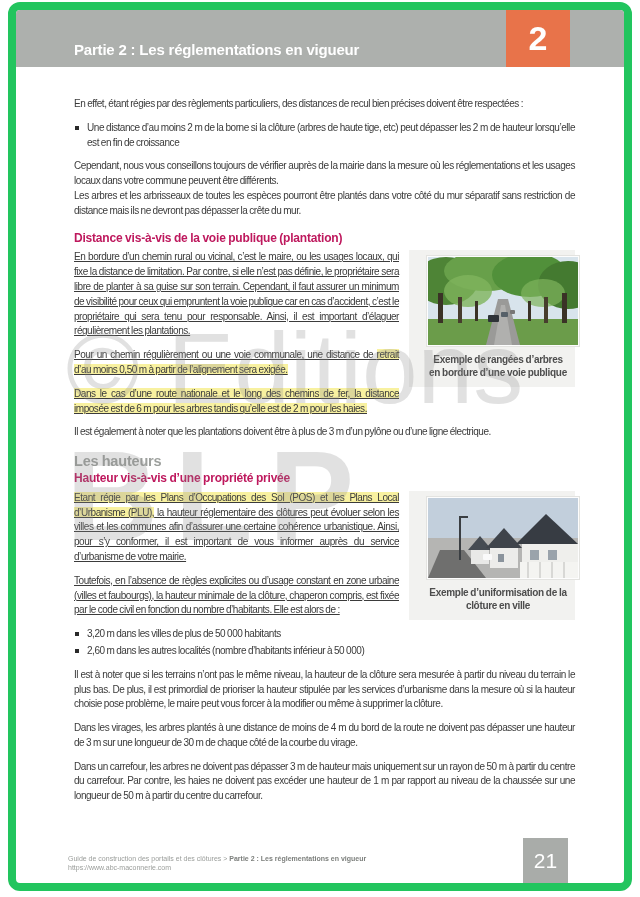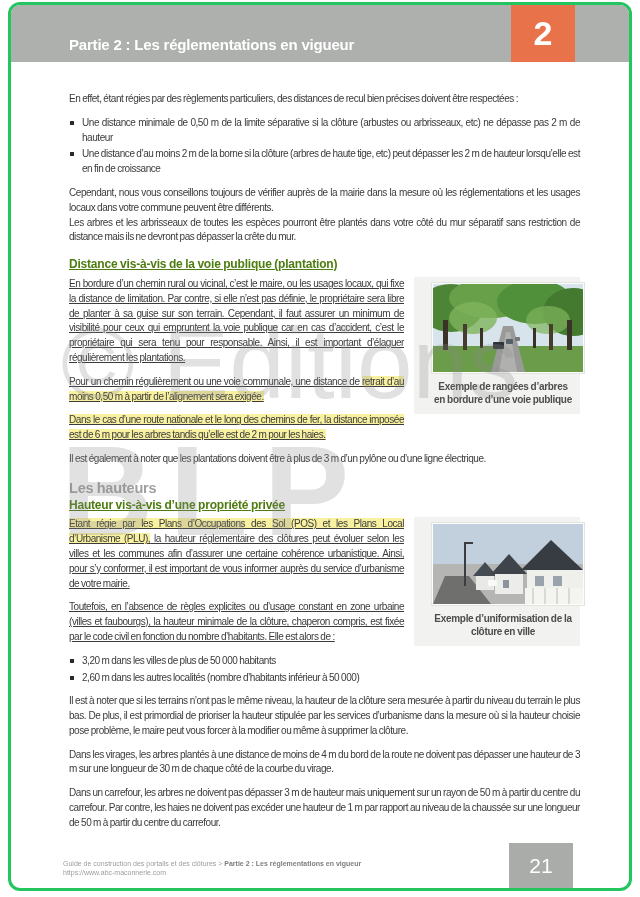--- a/index.html
+++ b/index.html
@@ -1,69 +1,68 @@
 <!DOCTYPE html>
 <html><head>
 <meta charset="utf-8">
 <style>
   html,body{margin:0;padding:0;width:640px;height:897px;overflow:hidden;background:#ffffff;
     font-family:"Liberation Sans","DejaVu Sans",sans-serif;}
   .page{position:absolute;top:2px;left:8px;right:8px;bottom:6px;background:#fff;
-    border:3px solid #22c55e;border-radius:12px;overflow:hidden;}
+    border:8px solid #22c55e;border-radius:12px;overflow:hidden;}
   
   .band{position:relative;height:57px;background:#adb0ad;}
   .band-title{position:absolute;left:58px;bottom:9px;color:#ffffff;font-weight:bold;
     font-size:15px;letter-spacing:-0.2px;}
   .chapter-box{position:absolute;right:54px;top:0;width:64px;height:57px;background:#e8734a;
     color:#fff;font-weight:bold;font-size:34px;display:flex;align-items:center;justify-content:center;}
   
   .content{position:relative;padding:30px 49px 0 58px;color:#3b3b3b;font-size:10px;
     letter-spacing:-0.45px;word-spacing:-0.5px;line-height:14.8px;text-align:justify;}
   p{margin:0 0 9px 0;}
   ul.sq{list-style:none;margin:0 0 9px 0;padding:0;}
   ul.sq li{position:relative;padding-left:13px;margin:0 0 2px 0;}
   ul.sq li .bullet-marker{position:absolute;left:1px;top:5px;width:4px;height:4px;background:#2a2a2a;}
-  h3{margin:12px 0 5px 0;font-size:12px;color:#4d7c0f;letter-spacing:-0.2px;text-decoration:underline;}
+  h3{margin:12px 0 5px 0;font-size:12px;color:#be185d;letter-spacing:-0.2px;}
   h2{margin:14px 0 2px 0;font-size:14.5px;color:#9da09d;letter-spacing:-0.2px;}
   .hl{background:#f8f1a0;box-decoration-break:clone;-webkit-box-decoration-break:clone;}
   .cols{display:flex;align-items:flex-start;gap:10px;}
   .cols .txt{flex:1;min-width:0;text-decoration:underline;}
   .panel{width:166px;flex:0 0 166px;background:#f2f2f0;padding:6px 6px 8px 18px;box-sizing:border-box;}
   .photo{display:block;width:152px;border:1px solid #fdfdfd;outline:1px solid #e3e3e0;box-sizing:border-box;}
   .caption{margin:7px 2px 0 2px;text-align:center;font-weight:bold;color:#4d4d4d;
     font-size:10px;line-height:13px;letter-spacing:-0.3px;}
   
   .wm{position:absolute;left:0;top:0;width:100%;height:100%;pointer-events:none;z-index:4;}
   .wm-1{position:absolute;left:50px;top:301px;font-size:100px;font-weight:normal;
     color:rgba(140,140,140,0.26);white-space:nowrap;}
   .wm-2{position:absolute;left:50px;top:412px;font-size:128px;font-weight:bold;letter-spacing:16px;
     color:rgba(140,140,140,0.26);white-space:nowrap;}
   
   .footer-text{position:absolute;left:52px;bottom:11px;font-size:7px;line-height:9px;
     color:#9a9d9a;letter-spacing:0;}
   .footer-text b{color:#7c7f7c;}
-  .page-num{position:absolute;right:56px;bottom:0;width:64px;height:45px;background:#a9aca9;
+  .page-num{position:absolute;right:56px;bottom:0;width:45px;height:45px;background:#a9aca9;
     color:#fff;font-size:21px;display:flex;align-items:center;justify-content:center;}
 </style>
 </head>
 <body>
 
 <div class="page">
 
   <div class="band">
     <span class="band-title">Partie 2 : Les réglementations en vigueur</span>
     <div class="chapter-box">2</div>
   </div>
 
   <div class="content">
 
     <p>En effet, étant régies par des règlements particuliers, des distances de recul bien précises doivent être respectées :</p>
 
     <ul class="sq">
-      <li><span class="bullet-marker"></span><span>Une distance minimale de 0,50 m de la limite séparative si la clôture (arbustes ou arbrisseaux, etc) ne dépasse pas 2 m de hauteur</span></li>
       <li><span class="bullet-marker"></span><span>Une distance d’au moins 2 m de la borne si la clôture (arbres de haute tige, etc) peut dépasser les 2 m de hauteur lorsqu’elle est en fin de croissance</span></li>
     </ul>
 
     <p style="margin-bottom:0">Cependant, nous vous conseillons toujours de vérifier auprès de la mairie dans la mesure où les réglementations et les usages locaux dans votre commune peuvent être différents.</p>
     <p>Les arbres et les arbrisseaux de toutes les espèces pourront être plantés dans votre côté du mur séparatif sans restriction de distance mais ils ne devront pas dépasser la crête du mur.</p>
 
     <h3>Distance vis-à-vis de la voie publique (plantation)</h3>
 
     <div class="cols">
       <div class="txt">

